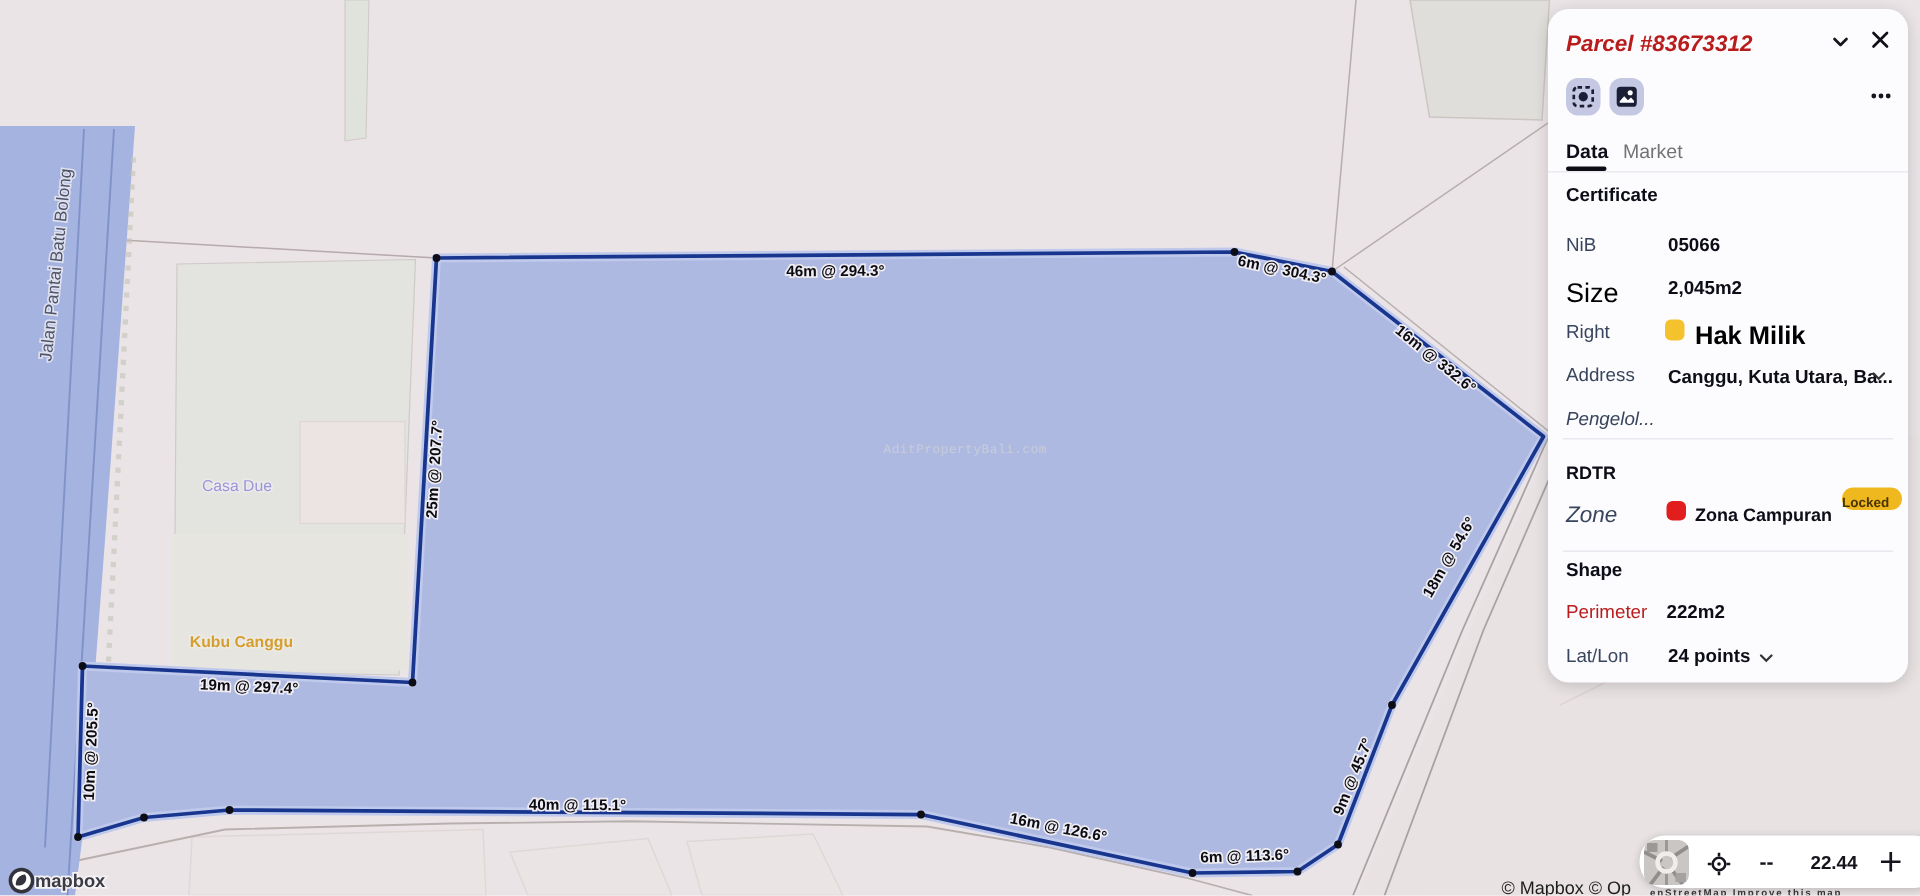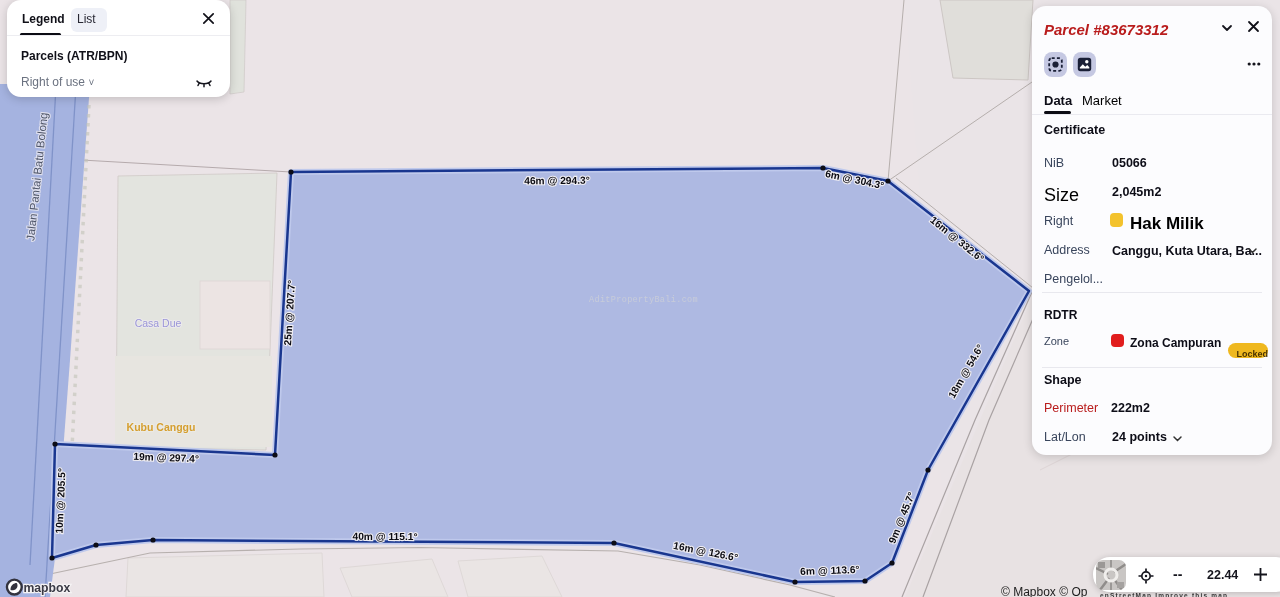--- a/index.html
+++ b/index.html
@@ -107,44 +107,20 @@
 
   <text transform="translate(41,177) rotate(-84)" text-anchor="middle" font-size="11.5" font-weight="500" fill="#4d5468" stroke="#dfe0ee" stroke-width="2.2" paint-order="stroke">Jalan Pantai Batu Bolong</text>
 
   <text x="158" y="327" text-anchor="middle" font-size="10.5" font-weight="500" fill="#9b96d8" stroke="#eceaec" stroke-width="2" paint-order="stroke">Casa Due</text>
 
   <text x="161" y="431" text-anchor="middle" font-size="10.5" font-weight="600" fill="#d59e2f" stroke="#ecebe5" stroke-width="2" paint-order="stroke">Kubu Canggu</text>
 
   <text x="589" y="302" font-family="Liberation Mono, monospace" font-size="8.5" fill="#c9cdd9" letter-spacing="0.35" opacity="0.95">AditPropertyBali.com</text>
 </svg>
 
-<div class="abs" style="left:7px;top:0;width:223px;height:97px;background:#fff;border-radius:14px;box-shadow:0 2px 10px rgba(0,0,0,.18);">
-
-  <div class="abs" style="left:15px;top:12px;font-size:12px;font-weight:700;color:#101018;">Legend</div>
-
-  <div class="abs" style="left:64px;top:8px;width:36px;height:24px;background:#eef0f7;border-radius:6px;"></div>
-
-  <div class="abs" style="left:70px;top:12px;font-size:12px;color:#272732;">List</div>
-
-  <svg class="abs" style="left:194px;top:11px" width="15" height="15" viewBox="0 0 16 16">
-    <path d="M3 3 L13 13 M13 3 L3 13" stroke="#101018" stroke-width="1.8" stroke-linecap="round"></path>
-  </svg>
-
-  <div class="abs" style="left:13px;top:33px;width:41px;height:3px;background:#0c0c14;border-radius:2px;"></div>
-
-  <div class="abs" style="left:0;top:35px;width:223px;height:1px;background:#ededf1;"></div>
-
-  <div class="abs" style="left:14px;top:49px;font-size:12px;font-weight:700;color:#101018;">Parcels (ATR/BPN)</div>
-
-  <div class="abs" style="left:14px;top:75px;font-size:12px;color:#6b7280;">Right of use <span style="font-size:10px;">˅</span></div>
-
-  <svg class="abs" style="left:188px;top:76px" width="18" height="14" viewBox="0 0 18 14">
-    <path d="M2 5 C4.5 8.5 13.5 8.5 16 5 M4 7.5 L3 9.5 M9 8.6 L9 10.8 M14 7.5 L15 9.5" stroke="#15151d" stroke-width="1.5" fill="none" stroke-linecap="round"></path>
-  </svg>
-</div>
 
 <div class="abs" style="left:1032px;top:6px;width:240px;height:449px;background:#fcfcfe;border-radius:14px;box-shadow:0 2px 10px rgba(0,0,0,.16);">
 
   <div class="abs" style="left:12px;top:15px;font-size:15px;font-weight:700;color:#b91c1c;font-style:italic;">Parcel #83673312</div>
 
   <svg class="abs" style="left:188px;top:15px" width="14" height="14" viewBox="0 0 14 14">
     <path d="M3 5 L7 9 L11 5" stroke="#15151d" stroke-width="1.8" fill="none" stroke-linecap="round" stroke-linejoin="round"></path>
   </svg>
 
   <svg class="abs" style="left:214px;top:13px" width="15" height="15" viewBox="0 0 15 15">
@@ -167,21 +143,21 @@
   </div>
 
   <svg class="abs" style="left:215px;top:55px" width="14" height="6" viewBox="0 0 14 6">
         <circle cx="2.2" cy="3" r="1.6" fill="#15151d"></circle>
         <circle cx="7" cy="3" r="1.6" fill="#15151d"></circle>
         <circle cx="11.8" cy="3" r="1.6" fill="#15151d"></circle>
       </svg>
 
   <div class="abs" style="left:12px;top:87px;font-size:13px;font-weight:700;color:#0d0d17;">Data</div>
 
-  <div class="abs" style="left:50px;top:87px;font-size:13px;color:#000000;">Market</div>
+  <div class="abs" style="left:50px;top:87px;font-size:13px;color:#737373;">Market</div>
 
   <div class="abs" style="left:12px;top:105px;width:27px;height:3px;background:#0c0c14;border-radius:2px;"></div>
 
   <div class="abs" style="left:0;top:108px;width:240px;height:1px;background:#eaeaf0;"></div>
 
   <div class="abs" style="left:12px;top:117px;font-size:12.5px;font-weight:700;color:#0d0d17;">Certificate</div>
 
   <div class="abs" style="left:12px;top:150px;font-size:12.5px;color:#39455c;">NiB</div>
   <div class="abs" style="left:80px;top:150px;font-size:12.5px;font-weight:700;color:#0d0d17;">05066</div>
 
@@ -191,31 +167,31 @@
   <div class="abs" style="left:12px;top:208px;font-size:12.5px;color:#39455c;">Right</div>
   <div class="abs" style="left:78px;top:207px;width:13px;height:14px;background:#f3c22c;border-radius:4px;"></div>
   <div class="abs" style="left:98px;top:208px;font-size:17px;font-weight:700;color:#000000;">Hak Milik</div>
 
   <div class="abs" style="left:12px;top:237px;font-size:12.5px;color:#39455c;">Address</div>
   <div class="abs" style="left:80px;top:238px;font-size:12.5px;font-weight:700;color:#0d0d17;">Canggu, Kuta Utara, Ba...</div>
   <svg class="abs" style="left:215px;top:241px" width="11" height="8" viewBox="0 0 11 8">
     <path d="M2 2 L5.5 5.5 L9 2" stroke="#333" stroke-width="1.5" fill="none" stroke-linecap="round"></path>
   </svg>
 
-  <div class="abs" style="left:12px;top:266px;font-size:12.5px;color:#39455c;">Pengelol...</div>
+  <div class="abs" style="left:12px;top:266px;font-size:12.5px;color:#39455c;font-style:italic;">Pengelol...</div>
 
   <div class="abs" style="left:10px;top:286px;width:220px;height:1px;background:#e8e8ee;"></div>
 
   <div class="abs" style="left:12px;top:302px;font-size:12px;font-weight:700;color:#0d0d17;">RDTR</div>
 
-  <div class="abs" style="left:12px;top:329px;font-size:11px;color:#39455c;">Zone</div>
+  <div class="abs" style="left:12px;top:329px;font-size:15px;color:#39455c;font-style:italic;">Zone</div>
   <div class="abs" style="left:79px;top:328px;width:13px;height:13px;background:#e11d1d;border-radius:4px;"></div>
   <div class="abs" style="left:98px;top:330px;font-size:12px;font-weight:700;color:#0d0d17;">Zona Campuran</div>
 
-  <div class="abs" style="left:196px;top:337px;width:40px;height:15px;background:#efb81f;border-radius:8px;text-align:right;">
+  <div class="abs" style="left:196px;top:319px;width:40px;height:15px;background:#efb81f;border-radius:8px;text-align:left;">
     <span style="font-size:9px;font-weight:700;color:#4a3400;line-height:15px;">Locked</span>
   </div>
 
   <div class="abs" style="left:10px;top:361px;width:220px;height:1px;background:#e8e8ee;"></div>
 
   <div class="abs" style="left:12px;top:367px;font-size:12.5px;font-weight:700;color:#0d0d17;">Shape</div>
 
   <div class="abs" style="left:12px;top:395px;font-size:12.5px;color:#b91c1c;">Perimeter</div>
   <div class="abs" style="left:79px;top:395px;font-size:12.5px;font-weight:700;color:#0d0d17;">222m2</div>
 

